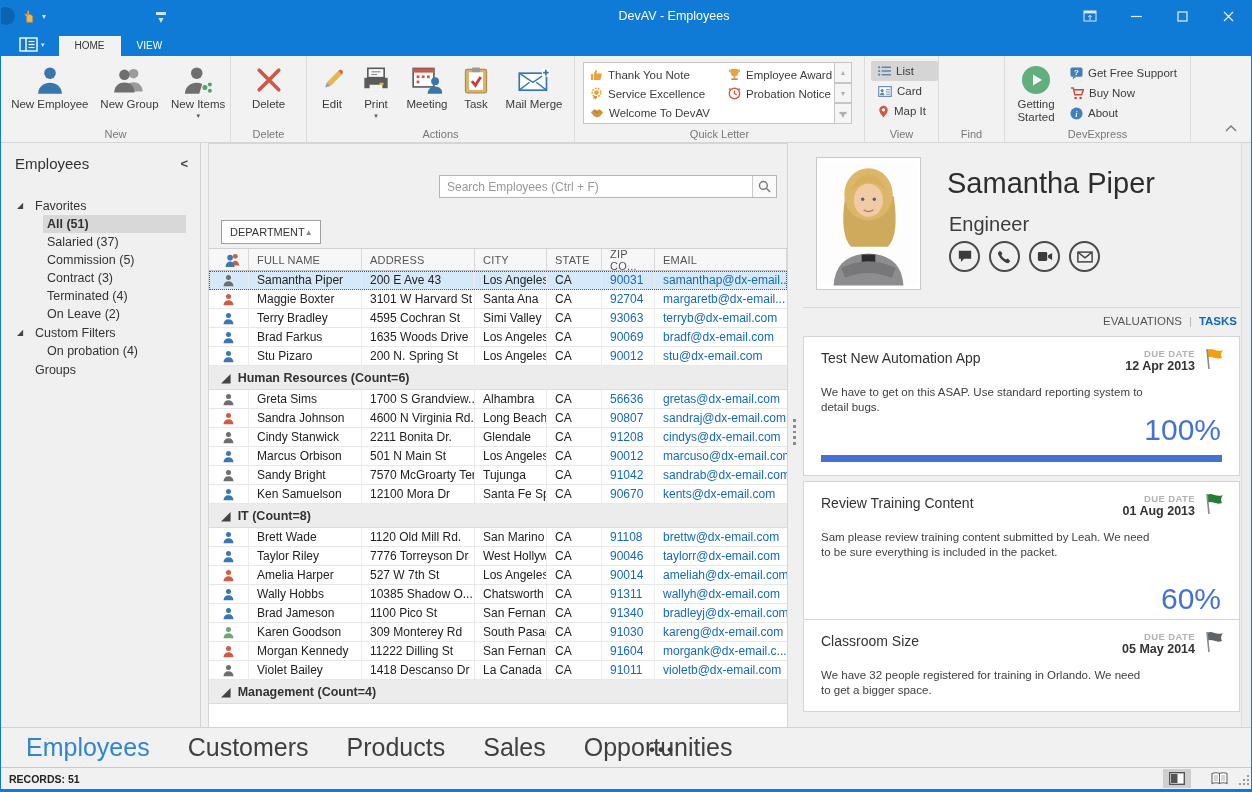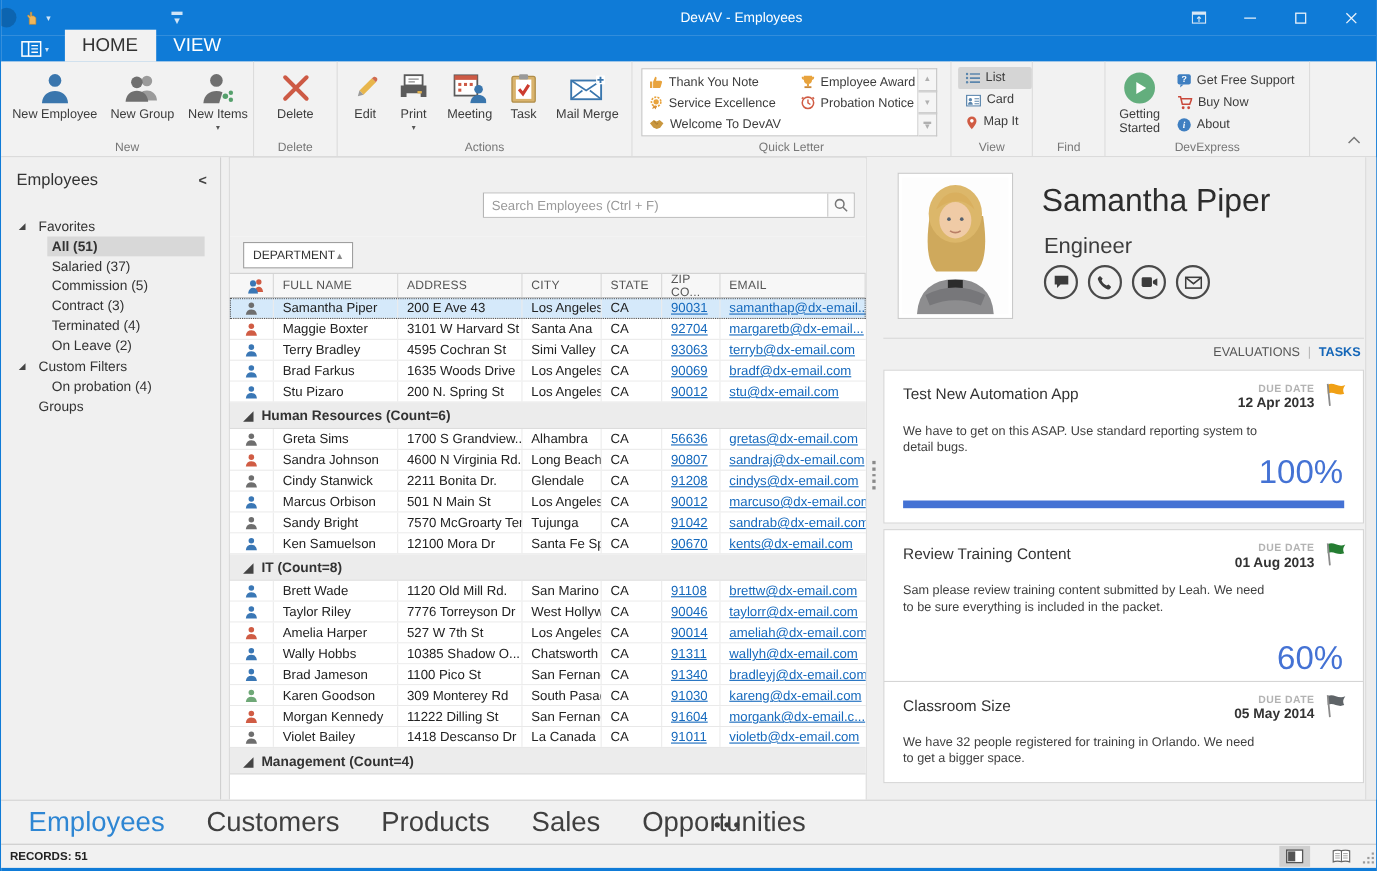--- a/index.html
+++ b/index.html
@@ -14,21 +14,21 @@
   .tb-caret { color:#cfe4f7; font-size:8px; }
   .qat-icon { color:#cfe4f7; font-size:10px; line-height:8px; text-align:center; }
   .tb-title { flex:1; text-align:center; color:#fff; font-size:12.5px; }
   .tb-right { display:flex; align-items:stretch; height:100%; }
   .winbtn { width:46px; display:flex; align-items:center; justify-content:center; color:#e8f1fa; font-size:12px; cursor:default; }
   .winbtn svg { display:block; }
 
   
   .tabrow { position:absolute; left:0; top:32px; width:100%; height:24px; background:#0f7bd7; display:flex; align-items:flex-end; }
   .appmenu-btn { display:flex; align-items:center; gap:3px; margin:0 14px 4px 18px; }
-  .rtab { padding:4px 16px 5px 16px; font-size:17px; color:#fff; }
+  .rtab { padding:4px 16px 5px 16px; font-size:10px; color:#fff; }
   .rtab.active { background:#f2f2f2; color:#333; }
 
   
   .ribbon { position:absolute; left:0; top:56px; width:100%; height:87px; background:#f2f2f2; border-bottom:1px solid #d5d5d5; display:flex; }
   .rgroup { position:relative; height:100%; border-right:1px solid #dcdcdc; padding-top:3px; }
   .rg-caption { position:absolute; bottom:2px; left:0; width:100%; text-align:center; font-size:11px; color:#777; }
   .rg-content { display:flex; height:68px; align-items:flex-start; }
   .bigbtn { display:flex; flex-direction:column; align-items:center; padding-top:3px; height:66px; }
   .bigbtn .bicon { height:36px; display:flex; align-items:center; justify-content:center; }
   .blabel { font-size:11.5px; color:#3c3c3c; line-height:13px; text-align:center; white-space:pre-line; }
@@ -73,21 +73,21 @@
   .dept-btn { position:absolute; left:12px; top:5px; width:100px; height:24px; background:#fff; border:1px solid #9f9f9f; display:flex; align-items:center; justify-content:space-between; padding:0 8px; font-size:11px; color:#333; }
   .sort-arrow { font-size:8px; color:#888; }
 
   .ghead { display:flex; height:22px; background:#f7f7f7; border-bottom:1px solid #c4c4c4; }
   .ghead .hc { font-size:11px; color:#555; display:flex; align-items:center; padding-left:8px; border-right:1px solid #d8d8d8; letter-spacing:.2px; }
   .trow { display:flex; height:19px; border-bottom:1px solid #e8e8e8; background:#fff; }
   .trow[data-selected="true"] { background:#d5e9fa; outline:1px dotted #555; outline-offset:-1px; }
   .cell { display:flex; align-items:center; padding-left:8px; font-size:12px; color:#222; border-right:1px solid #ececec; overflow:hidden; white-space:nowrap; }
   .c0 { width:40px; justify-content:center; padding-left:0; }
   .c1 { width:113px; } .c2 { width:113px; } .c3 { width:72px; } .c4 { width:55px; } .c5 { width:53px; } .c6 { flex:1; border-right:none; }
-  a.lnk { color:#1569bd; text-decoration:underline; font-size:12px; cursor:pointer; }
+  a.lnk { color:#1569bd; font-size:12px; cursor:pointer; }
   .person-ic { display:flex; color:#6e6e6e; }
   .person-ic[data-color="blue"] { color:#3a77b5; }
   .person-ic[data-color="red"] { color:#d05c44; }
   .person-ic[data-color="gray"] { color:#6e6e6e; }
   .person-ic[data-color="green"] { color:#6fa877; }
   .grouprow { display:flex; align-items:center; height:24px; background:#ececec; border-bottom:1px solid #dcdcdc; font-size:12.5px; font-weight:bold; color:#333; padding-left:12px; gap:7px; }
   .gtri { color:#444; }
 
   
   .splitter { position:absolute; left:787px; top:0; width:13px; height:100%; background:#f0f0f0; }

